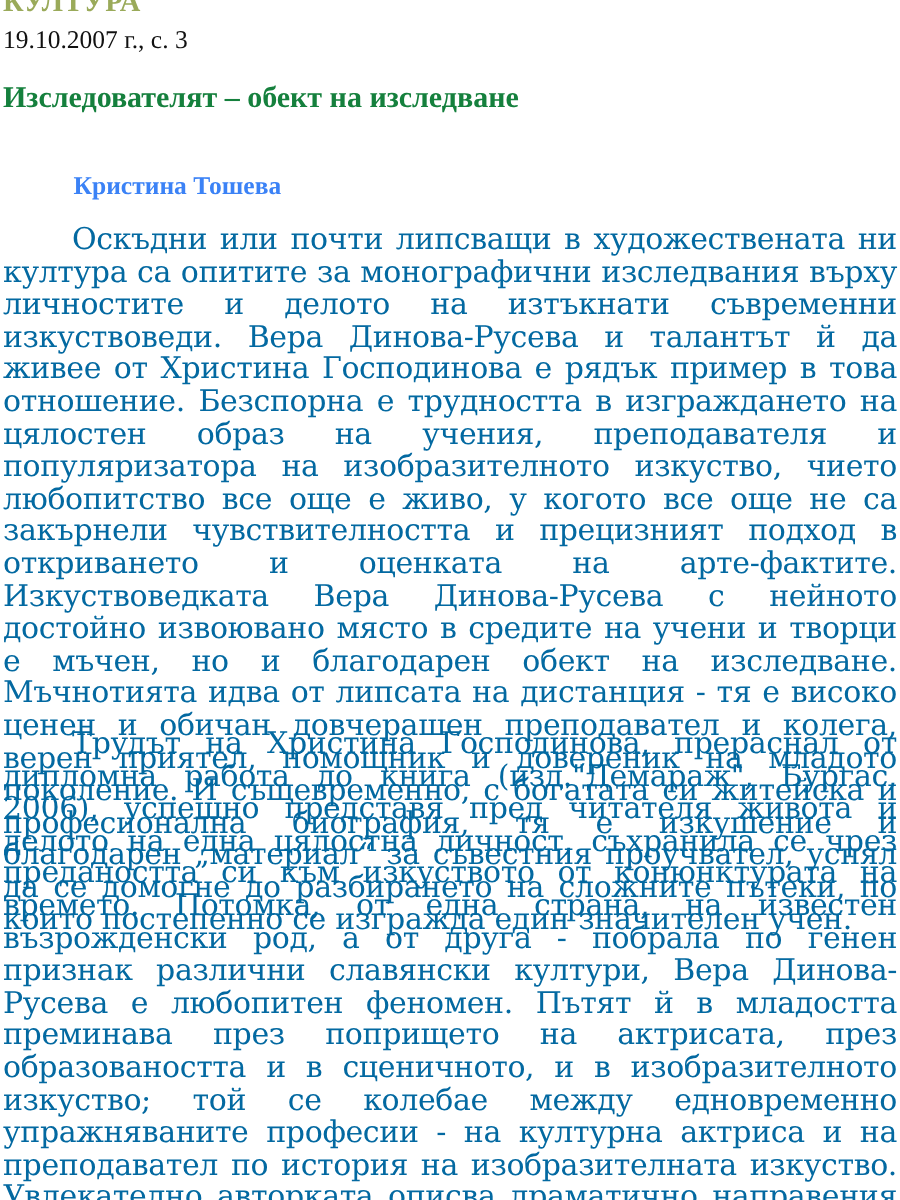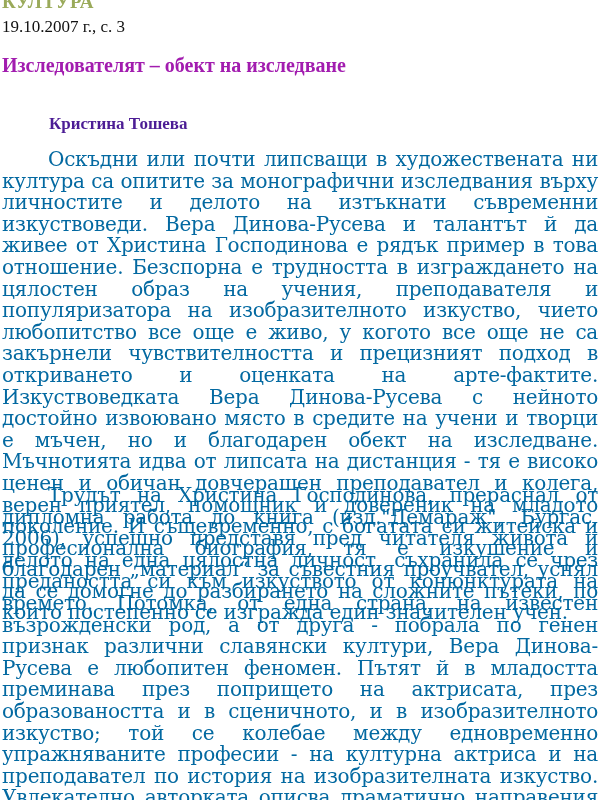--- a/index.html
+++ b/index.html
@@ -37,31 +37,31 @@
       white-space: nowrap;
     }
     .article-title {
       position: absolute;
       left: 2px;
       top: 54px;
       margin: 0;
       font-family: "Liberation Serif", serif;
       font-weight: bold;
       font-size: 20px;
-      color: #a21caf;
+      color: #15803d;
       white-space: nowrap;
     }
     .author {
       position: absolute;
       left: 49px;
       top: 114px;
       font-family: "Liberation Serif", serif;
       font-weight: bold;
       font-size: 17px;
-      color: #4c1d95;
+      color: #3b82f6;
       white-space: nowrap;
       text-align: center;
     }
     .body-text {
       position: absolute;
       left: 2px;
       width: 596px;
       margin: 0;
       font-family: "DejaVu Serif", serif;
       font-size: 20px;

